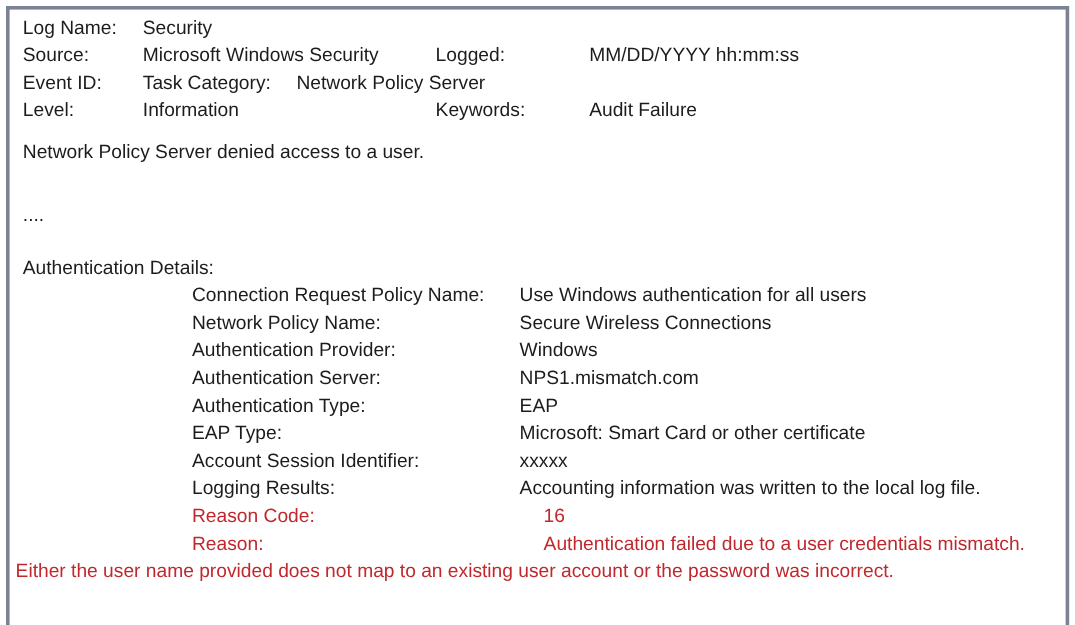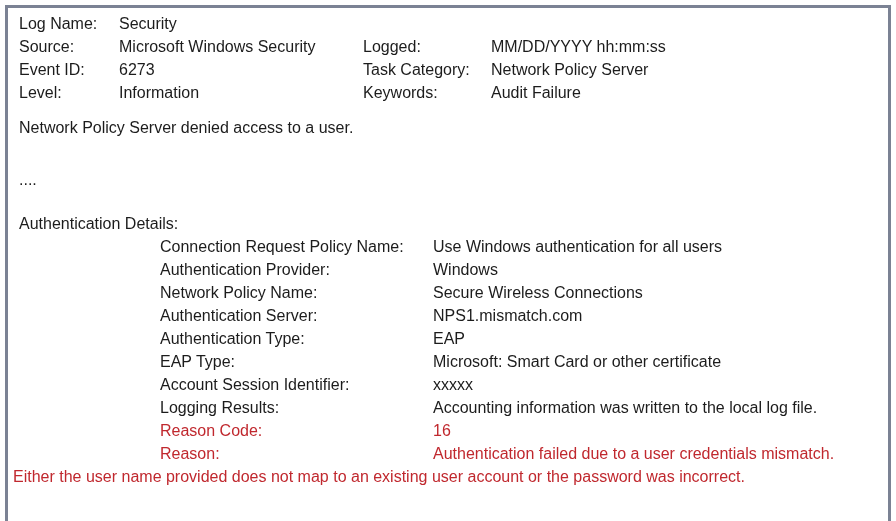--- a/index.html
+++ b/index.html
@@ -32,21 +32,21 @@
   .hdr-label2{width:128px;flex:0 0 128px;}
   .hdr-value2{flex:1;}
   
   .sp-1{height:12px;}
   .sp-2{height:29px;}
   .sp-3{height:21px;}
   
   .det-row{display:flex;padding-left:97px;}
   .det-label{width:273px;flex:0 0 273px;margin-left:44px;}
   .det-value{flex:1;}
-  .red{color:var(--red);}
+  .red{color:var(--red);gap:20px;}
   .footnote{margin-left:-6px;}
 </style>
 </head>
 <body>
 
 <div class="event-panel">
 
   <div>
     <div class="hdr-row">
       <span class="hdr-label">Log Name:</span>
@@ -55,21 +55,20 @@
       <span class="hdr-value2"></span>
     </div>
     <div class="hdr-row">
       <span class="hdr-label">Source:</span>
       <span class="hdr-value">Microsoft Windows Security</span>
       <span class="hdr-label2">Logged:</span>
       <span class="hdr-value2">MM/DD/YYYY hh:mm:ss</span>
     </div>
     <div class="hdr-row">
       <span class="hdr-label">Event ID:</span>
-      <span class="hdr-value">6273</span>
       <span class="hdr-label2">Task Category:</span>
       <span class="hdr-value2">Network Policy Server</span>
     </div>
     <div class="hdr-row">
       <span class="hdr-label">Level:</span>
       <span class="hdr-value">Information</span>
       <span class="hdr-label2">Keywords:</span>
       <span class="hdr-value2">Audit Failure</span>
     </div>
   </div>
@@ -85,26 +84,26 @@
   <div class="sp-3"></div>
 
   <div>Authentication Details:</div>
 
   <div>
     <div class="det-row">
       <span class="det-label">Connection Request Policy Name:</span>
       <span class="det-value">Use Windows authentication for all users</span>
     </div>
     <div class="det-row">
+      <span class="det-label">Network Policy Name:</span>
+      <span class="det-value">Secure Wireless Connections</span>
+    </div>
+    <div class="det-row">
       <span class="det-label">Authentication Provider:</span>
       <span class="det-value">Windows</span>
-    </div>
-    <div class="det-row">
-      <span class="det-label">Network Policy Name:</span>
-      <span class="det-value">Secure Wireless Connections</span>
     </div>
     <div class="det-row">
       <span class="det-label">Authentication Server:</span>
       <span class="det-value">NPS1.mismatch.com</span>
     </div>
     <div class="det-row">
       <span class="det-label">Authentication Type:</span>
       <span class="det-value">EAP</span>
     </div>
     <div class="det-row">

